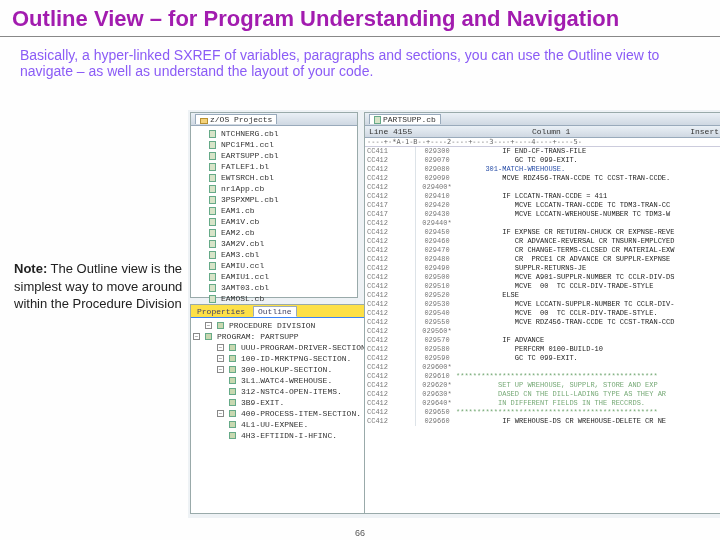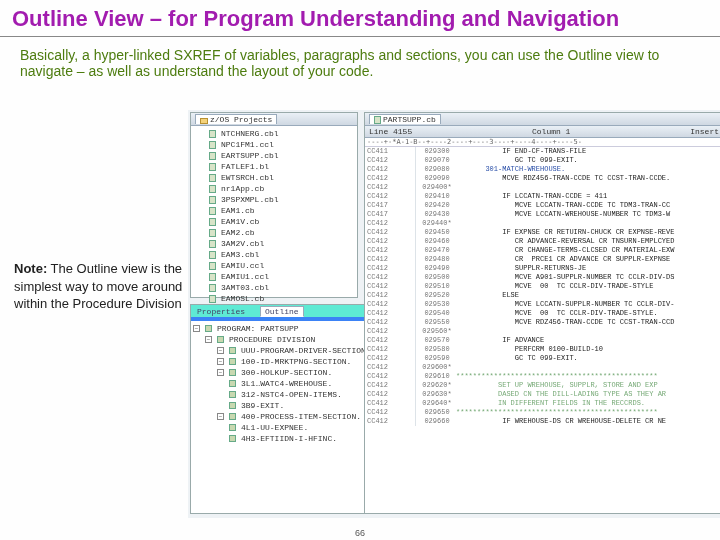--- a/index.html
+++ b/index.html
@@ -1,18 +1,18 @@
 <!DOCTYPE html>
 <html><head>
 <meta charset="utf-8">
 <style>
   * { box-sizing: border-box; margin: 0; padding: 0; }
   body { width: 720px; height: 540px; font-family: Arial, Helvetica, sans-serif; background: #fefefe; overflow: hidden; position: relative; }
   .slide-title { color: #a21caf; font-size: 22px; font-weight: bold; padding: 6px 12px 4px; border-bottom: 1px solid #888; font-family: Arial, sans-serif; }
-  .slide-body { padding: 10px 20px 4px; font-size: 14px; color: #4d7c0f; }
+  .slide-body { padding: 10px 20px 4px; font-size: 14px; color: #8b5cf6; }
   .note-box { position: absolute; left: 14px; top: 260px; width: 170px; font-size: 13px; color: #222; font-family: Verdana, Arial, sans-serif; line-height: 1.35; }
   .note-box b { font-weight: bold; }
   .ide { position: absolute; left: 188px; top: 110px; width: 540px; height: 408px; background: #eef2f5; font-family: "Courier New", monospace; font-size: 8px; color: #333; overflow: hidden; }
   .pane { position: absolute; background: #fff; border: 1px solid #9aa; }
   .pane-header { background: linear-gradient(#eaf0f6,#cfd8e2); border-bottom: 1px solid #9ab; font-size: 8px; padding: 1px 4px; display: flex; gap: 4px; align-items: center; }
   .tab { background: #fff; border: 1px solid #9ab; border-bottom: none; padding: 0 4px; font-size: 8px; display: inline-flex; align-items: flex-end; gap: 2px; }
   .file-icon { width: 7px; height: 8px; background: #d8e4c8; border: 1px solid #6a8; display: inline-block; }
   .folder-icon { width: 8px; height: 6px; background: #f4d27a; border: 1px solid #b89030; display: inline-block; }
   .tree { padding: 2px 2px; font-size: 8px; line-height: 11px; overflow: hidden; }
   .tree-row { white-space: nowrap; display: flex; align-items: center; gap: 5px; padding-left: var(--ind,4px); }
@@ -22,21 +22,21 @@
   .editor-header { background: linear-gradient(#eaf0f6,#cfd8e2); border-bottom: 1px solid #9ab; font-size: 8px; padding: 1px 4px; display: flex; justify-content: space-between; }
   .ruler { font-family: monospace; font-size: 7px; color: #666; padding: 0 2px; border-bottom: 1px solid #ccd; white-space: nowrap; overflow: hidden; }
   .code { font-family: "Courier New", monospace; font-size: 7px; line-height: 9px; overflow: hidden; }
   .code-row { display: flex; white-space: pre; }
   .lineno { width: 51px; color: #777; border-right: 1px solid #dde3e8; padding-left: 2px; }
   .seq { width: 40px; color: #777; padding-left: 2px; text-align: center; }
   .txt { flex: 1; color: #222; }
   .kw { color: #2a4fa8; }
   .cm { color: #7a7; }
   .pg-num { position: absolute; left: 0; right: 0; bottom: 2px; text-align: center; font-size: 9px; color: #555; }
-  .prop-outline-tabs { display: flex; gap: 11px; padding: 1px 2px; border-bottom: 4px solid #3b82f6; background: #5eead4; }
+  .prop-outline-tabs { display: flex; gap: 4px; padding: 1px 2px; border-bottom: 1px solid #3b82f6; background: #fde047; }
   .ptab { font-size: 8px; padding: 0 4px; color: #446; display: inline-flex; align-items: center; gap: 2px; }
   .ptab.active { background: #fff; border: 1px solid #9ab; border-bottom: 1px solid #fff; margin-bottom: -1px; justify-content: flex-end; }
 </style>
 </head>
 <body>
 
 <div class="slide-title">Outline View – for Program Understanding and Navigation</div>
 <div class="slide-body">Basically, a hyper-linked SXREF of variables, paragraphs and sections, you can use the Outline view to navigate – as well as understand the layout of your code.</div>
 
 <div class="note-box">
@@ -123,29 +123,29 @@
   <div class="pane" style="left:2px; top:194px; width:220px; height:210px;">
     <div class="prop-outline-tabs">
       <span class="ptab">
           <span>Properties</span>
         </span>
       <span class="ptab active">
           <span>Outline</span>
         </span>
     </div>
     <div class="tree" id="outline-tree">
+        <div class="tree-row" style="--ind: 12px;">
+          <span class="expander">−</span>
+          <span class="olicon"></span>
+          <span>PROCEDURE DIVISION</span>
+        </div>
         <div class="tree-row" style="--ind: 0px;">
           <span class="expander">−</span>
           <span class="olicon"></span>
           <span>PROGRAM: PARTSUPP</span>
-        </div>
-        <div class="tree-row" style="--ind: 12px;">
-          <span class="expander">−</span>
-          <span class="olicon"></span>
-          <span>PROCEDURE DIVISION</span>
         </div>
         <div class="tree-row" style="--ind: 24px;">
           <span class="expander">−</span>
           <span class="olicon"></span>
           <span>UUU-PROGRAM-DRIVER-SECTION.</span>
         </div>
         <div class="tree-row" style="--ind: 24px;">
           <span class="expander">−</span>
           <span class="olicon"></span>
           <span>100-ID-MRKTPNG-SECTION.</span>

